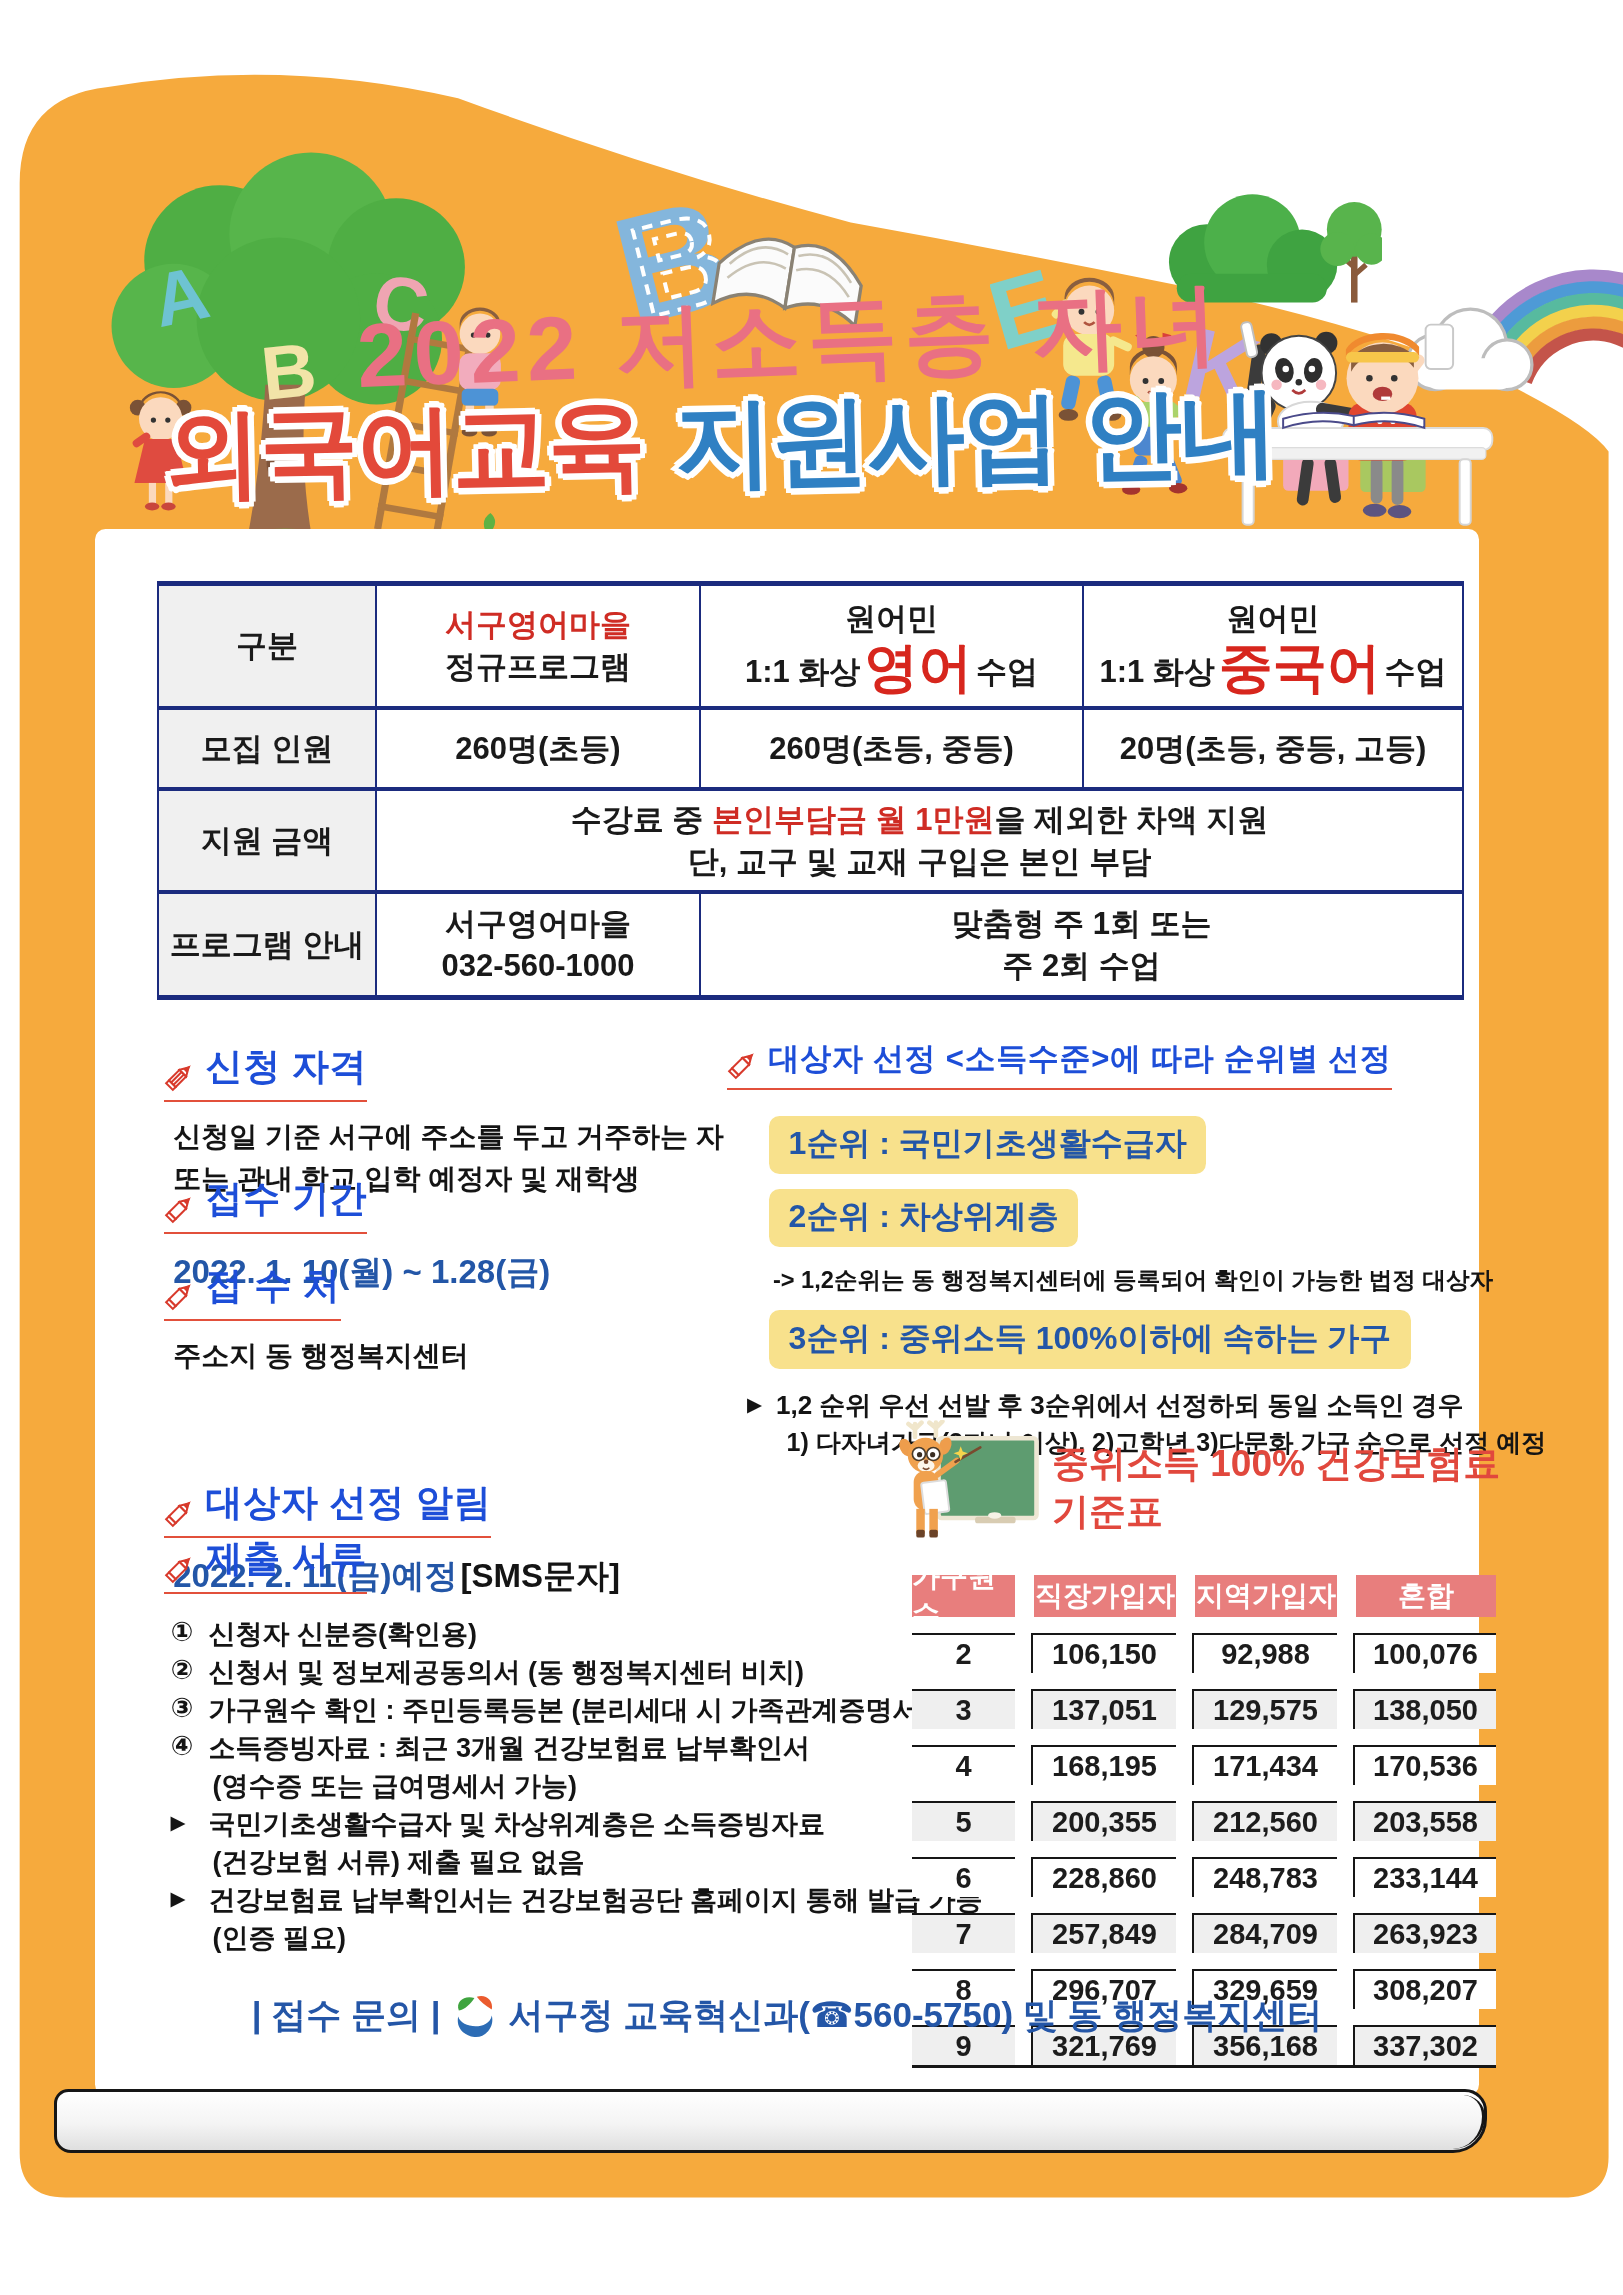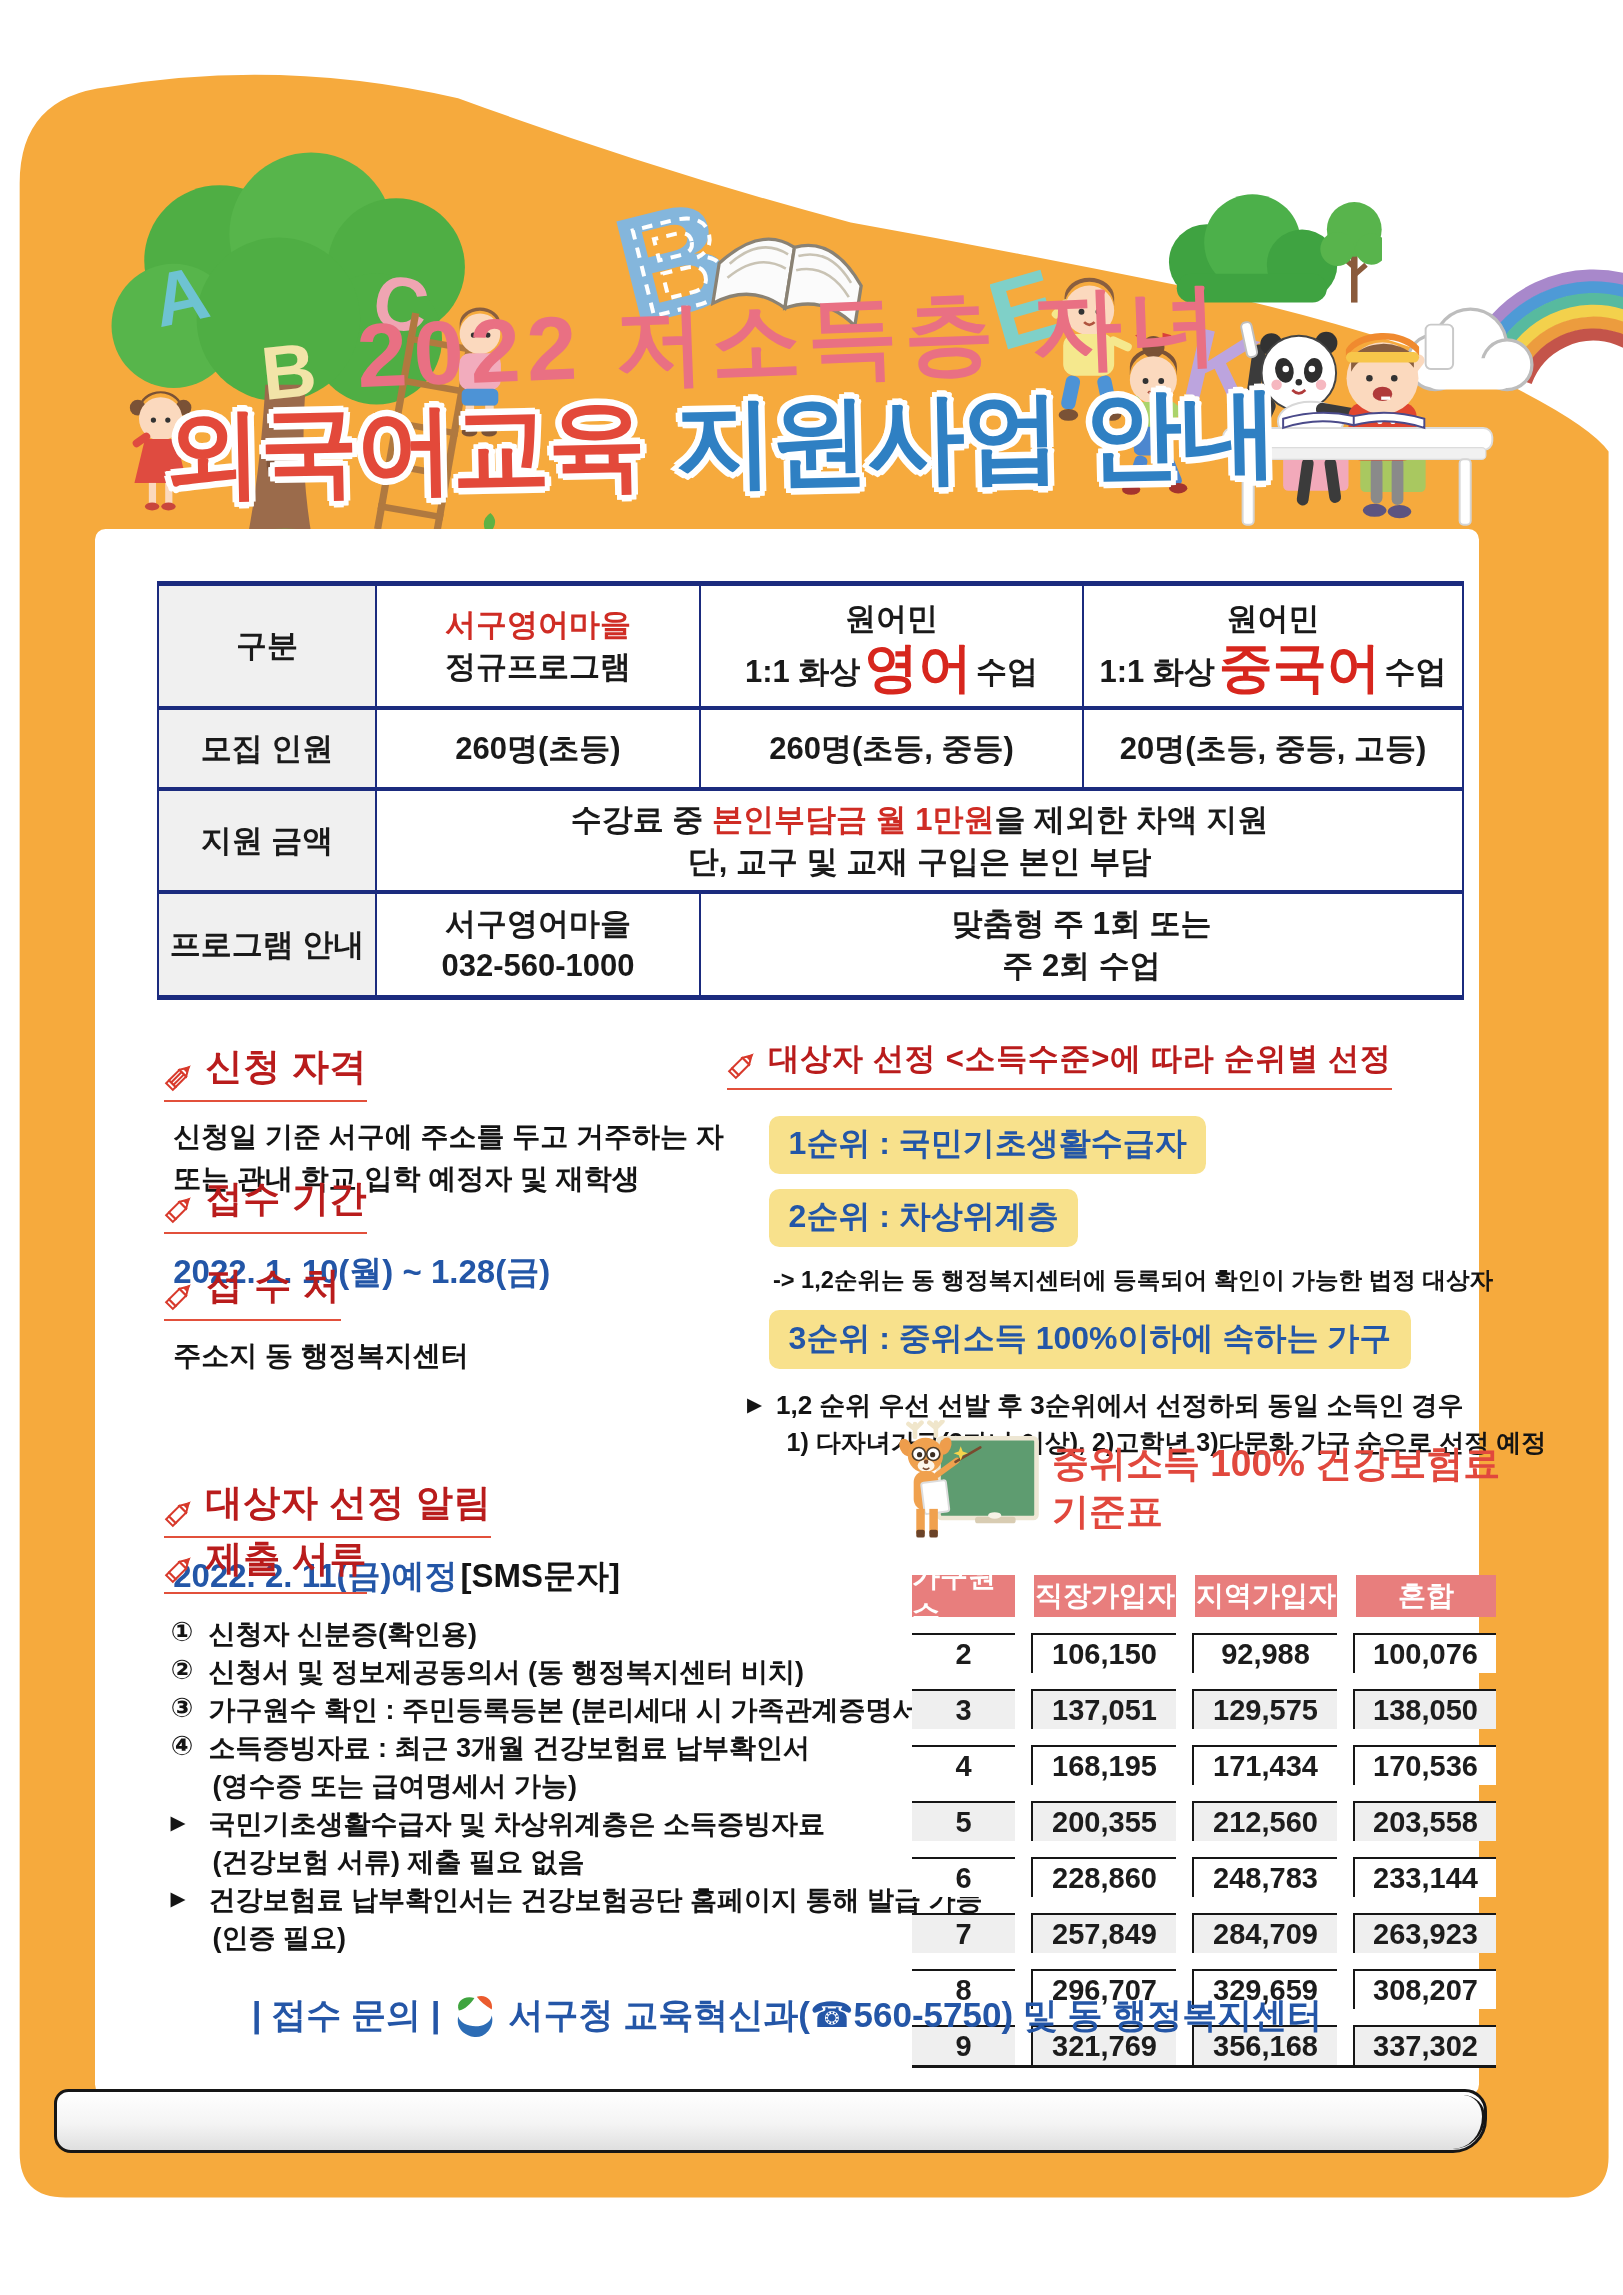--- a/index.html
+++ b/index.html
@@ -41,21 +41,21 @@
   .c-bt { border-top:4.6px solid #1B2B7E; }
   .sp24 { grid-column:2 / 5; }
   .sp34 { grid-column:3 / 5; }
   .red-txt  { color:#CF2C24; }
   .blue-txt { color:#2356A7; }
   .big-red  { color:#D7261D; font-size:54px; font-weight:900; line-height:1; margin:0 3.9px; vertical-align:-3.9px; display:inline-block; }
 
   
   .sec { position:absolute; }
   .sec-h { display:inline-flex; align-items:flex-end; gap:10.5px; border-bottom:2.6px solid #E2503B; padding-bottom:7.9px;
-           font-size:37px; font-weight:900; color:#b91c1c; letter-spacing:0.7px; white-space:nowrap; }
+           font-size:37px; font-weight:900; color:#1d4ed8; letter-spacing:0.7px; white-space:nowrap; }
   .body-txt { font-size:28px; font-weight:700; color:#141414; line-height:1.5; white-space:nowrap; }
   .date-txt { font-size:33px; font-weight:800; color:#2356A7; white-space:nowrap; }
   .black-sfx{ color:#141414; font-weight:800; }
 
   .doc-list .doc-line { display:flex; align-items:flex-start; height:38px; font-size:27px; font-weight:700; color:#141414; white-space:nowrap; }
   .doc-mk { width:38px; flex:0 0 38px; }
   .doc-mk.tri { font-size:19.6px; padding-top:5.2px; }
   .doc-line.indent { padding-left:42px; }
 
   

